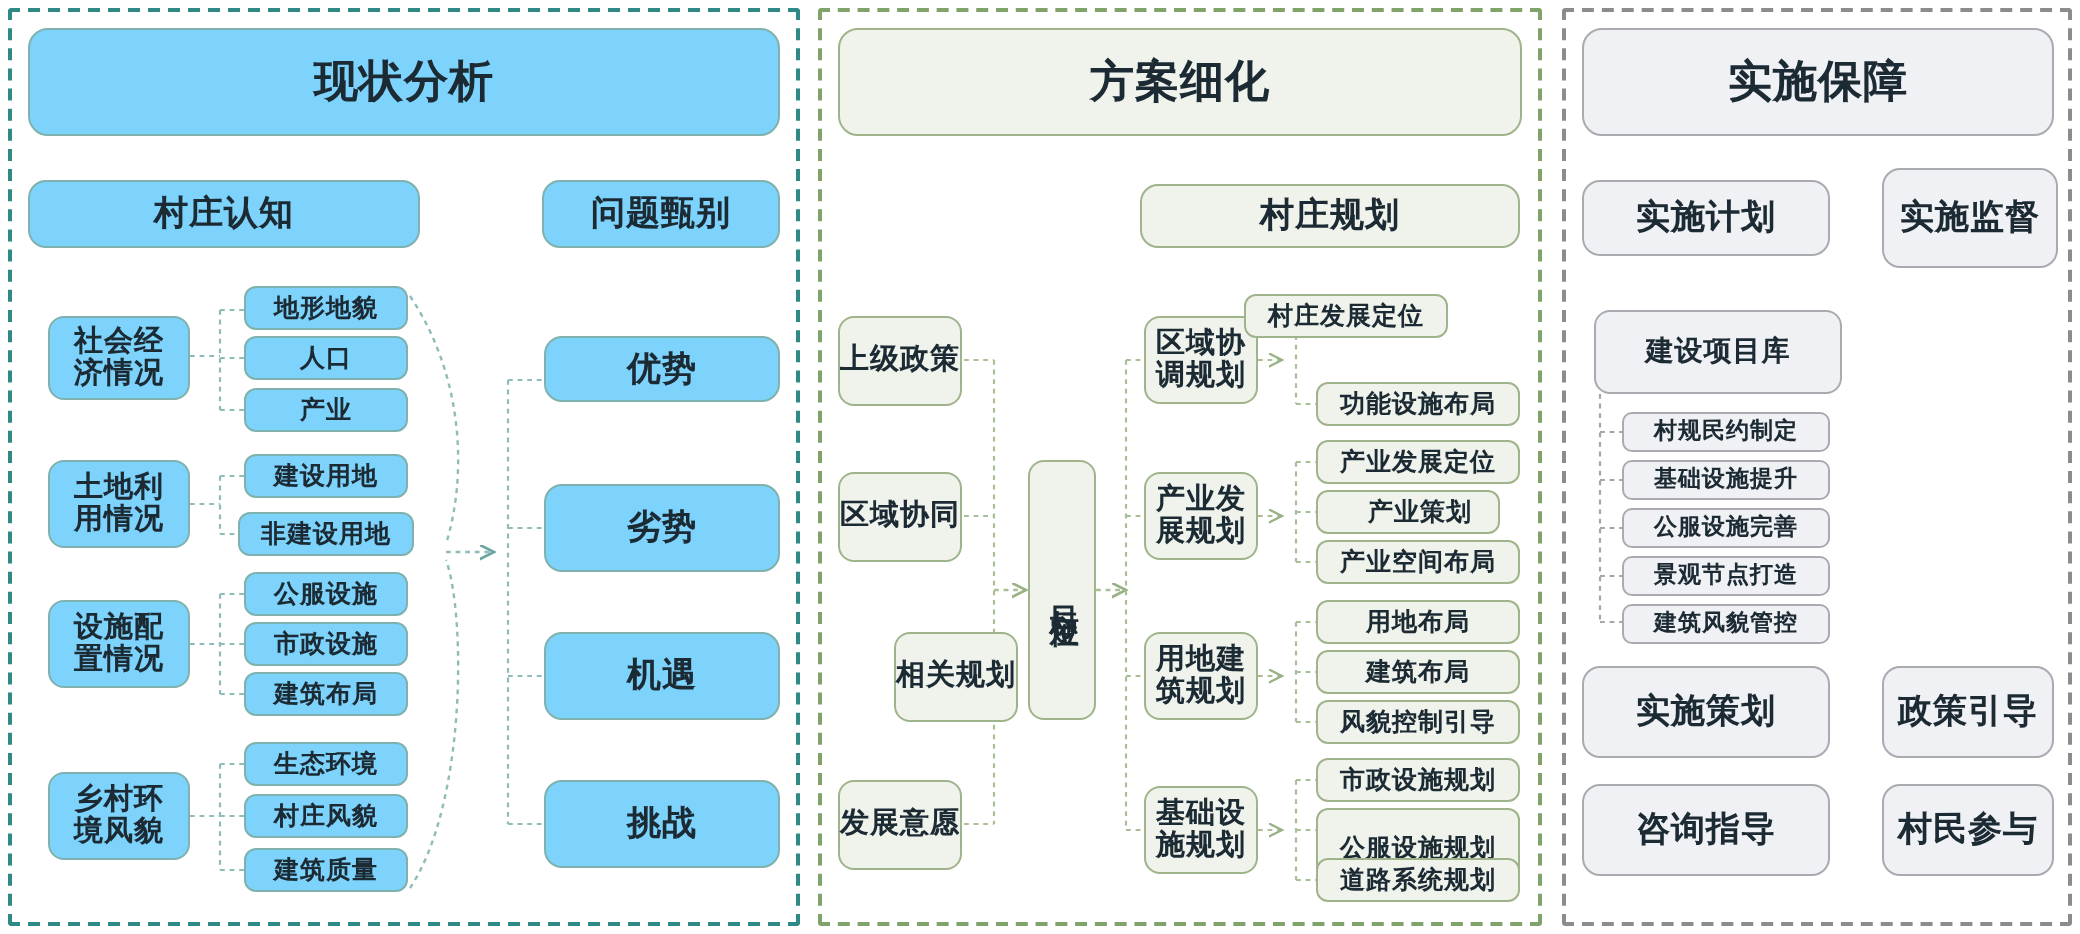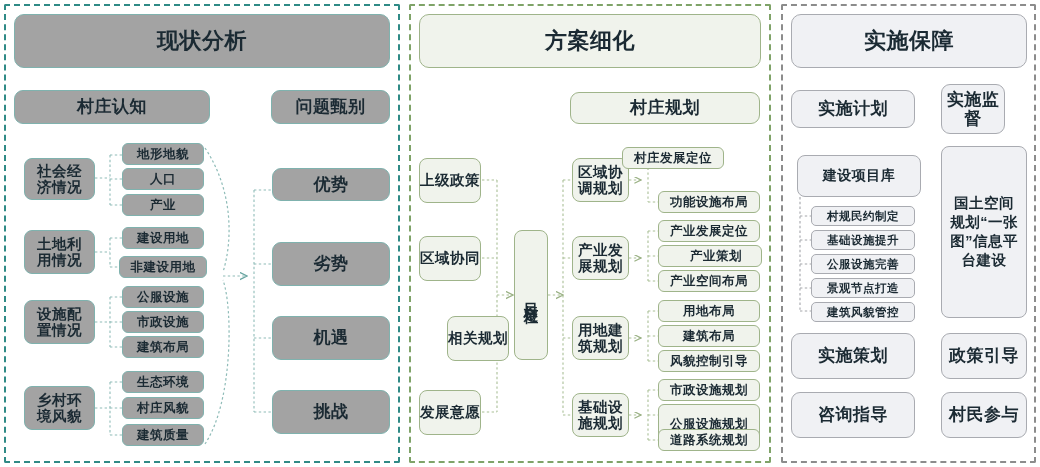--- a/index.html
+++ b/index.html
@@ -16,21 +16,21 @@
   .col.c1{left:4px;  top:4px;  width:396px; height:459px; border-color:#2f8a86;}
   .col.c2{left:409px;top:4px;  width:362px; height:459px; border-color:#7fa368;}
   .col.c3{left:781px;top:4px;  width:255px; height:459px; border-color:#8c8c8c;}
 
   
   .bx{position:absolute;box-sizing:border-box;display:flex;align-items:center;
       justify-content:center;text-align:center;border-radius:8px;
       line-height:1.12;font-weight:700;letter-spacing:.5px;}
 
   
-  .t1{background:#a3a3a3;border:1.3px solid #7fb2ae;color:#1b2a33;}
+  .t1{background:#7dd3fc;border:1.3px solid #7fb2ae;color:#1b2a33;}
   
   .t2{background:#f0f3ec;border:1.3px solid #9fb48a;color:#1b2a33;}
   
   .t3{background:#f0f1f4;border:1.3px solid #a9abb1;color:#1b2a33;}
 
   .title{font-size:22px;border-radius:10px;font-weight:700;}
   .sub{font-size:17px;border-radius:9px;font-weight:700;}
   .mid{font-size:14.5px;border-radius:8px;font-weight:700;}
   .leaf{font-size:12.5px;border-radius:6px;font-weight:700;}
   .small{font-size:11.5px;border-radius:5px;font-weight:700;}
@@ -197,45 +197,43 @@
 
   <div class="bx t2 mid" style="left:572px;top:158px;width:57px;height:44px;padding:0 4px;">区域协调规划</div>
   <div class="bx t2 mid" style="left:572px;top:236px;width:57px;height:44px;padding:0 4px;">产业发展规划</div>
   <div class="bx t2 mid" style="left:572px;top:316px;width:57px;height:44px;padding:12px 4px;">用地建筑规划</div>
   <div class="bx t2 mid" style="left:572px;top:393px;width:57px;height:44px;padding:0 4px;">基础设施规划</div>
 
   <div class="bx t2 leaf" style="left:622px;top:147px;width:102px;height:22px;">村庄发展定位</div>
   <div class="bx t2 leaf" style="left:658px;top:191px;width:102px;height:22px;">功能设施布局</div>
 
   <div class="bx t2 leaf" style="left:658px;top:220px;width:102px;height:22px;">产业发展定位</div>
-  <div class="bx t2 leaf" style="left:658px;top:245px;width:104px;height:22px;padding-left:12px;">产业策划</div>
+  <div class="bx t2 leaf" style="left:658px;top:245px;width:92px;height:22px;padding-left:12px;">产业策划</div>
   <div class="bx t2 leaf" style="left:658px;top:270px;width:102px;height:22px;">产业空间布局</div>
 
   <div class="bx t2 leaf" style="left:658px;top:300px;width:102px;height:22px;">用地布局</div>
   <div class="bx t2 leaf" style="left:658px;top:325px;width:102px;height:22px;">建筑布局</div>
   <div class="bx t2 leaf" style="left:658px;top:350px;width:102px;height:22px;">风貌控制引导</div>
 
   <div class="bx t2 leaf" style="left:658px;top:379px;width:102px;height:22px;">市政设施规划</div>
   <div class="bx t2 leaf" style="left:658px;top:404px;width:102px;height:40px;">公服设施规划</div>
   <div class="bx t2 leaf" style="left:658px;top:429px;width:102px;height:22px;">道路系统规划</div>
 
   <div class="bx t3 title" style="left:791px;top:14px;width:236px;height:54px;">实施保障</div>
 
   <div class="bx t3 sub" style="left:791px;top:90px;width:124px;height:38px;">实施计划</div>
-  <div class="bx t3 sub" style="left:941px;top:84px;width:64px;height:50px;">实施监督</div>
+  <div class="bx t3 sub" style="left:941px;top:84px;width:88px;height:50px;">实施监督</div>
 
   <div class="bx t3 mid" style="left:797px;top:155px;width:124px;height:42px;font-size:14px;">建设项目库</div>
 
   <div class="bx t3 small" style="left:811px;top:206px;width:104px;height:20px;">村规民约制定</div>
   <div class="bx t3 small" style="left:811px;top:230px;width:104px;height:20px;">基础设施提升</div>
   <div class="bx t3 small" style="left:811px;top:254px;width:104px;height:20px;">公服设施完善</div>
   <div class="bx t3 small" style="left:811px;top:278px;width:104px;height:20px;">景观节点打造</div>
   <div class="bx t3 small" style="left:811px;top:302px;width:104px;height:20px;">建筑风貌管控</div>
 
-  <div class="bx t3 mid" style="left:941px;top:146px;width:86px;height:172px;
-                  font-size:14.5px;line-height:1.32;padding:0 5px;">国土空间规划“一张图”信息平台建设</div>
 
   <div class="bx t3 sub" style="left:791px;top:333px;width:124px;height:46px;">实施策划</div>
   <div class="bx t3 sub" style="left:941px;top:333px;width:86px;height:46px;">政策引导</div>
   <div class="bx t3 sub" style="left:791px;top:392px;width:124px;height:46px;">咨询指导</div>
   <div class="bx t3 sub" style="left:941px;top:392px;width:86px;height:46px;">村民参与</div>
 
 </div>
 
 </body></html>

